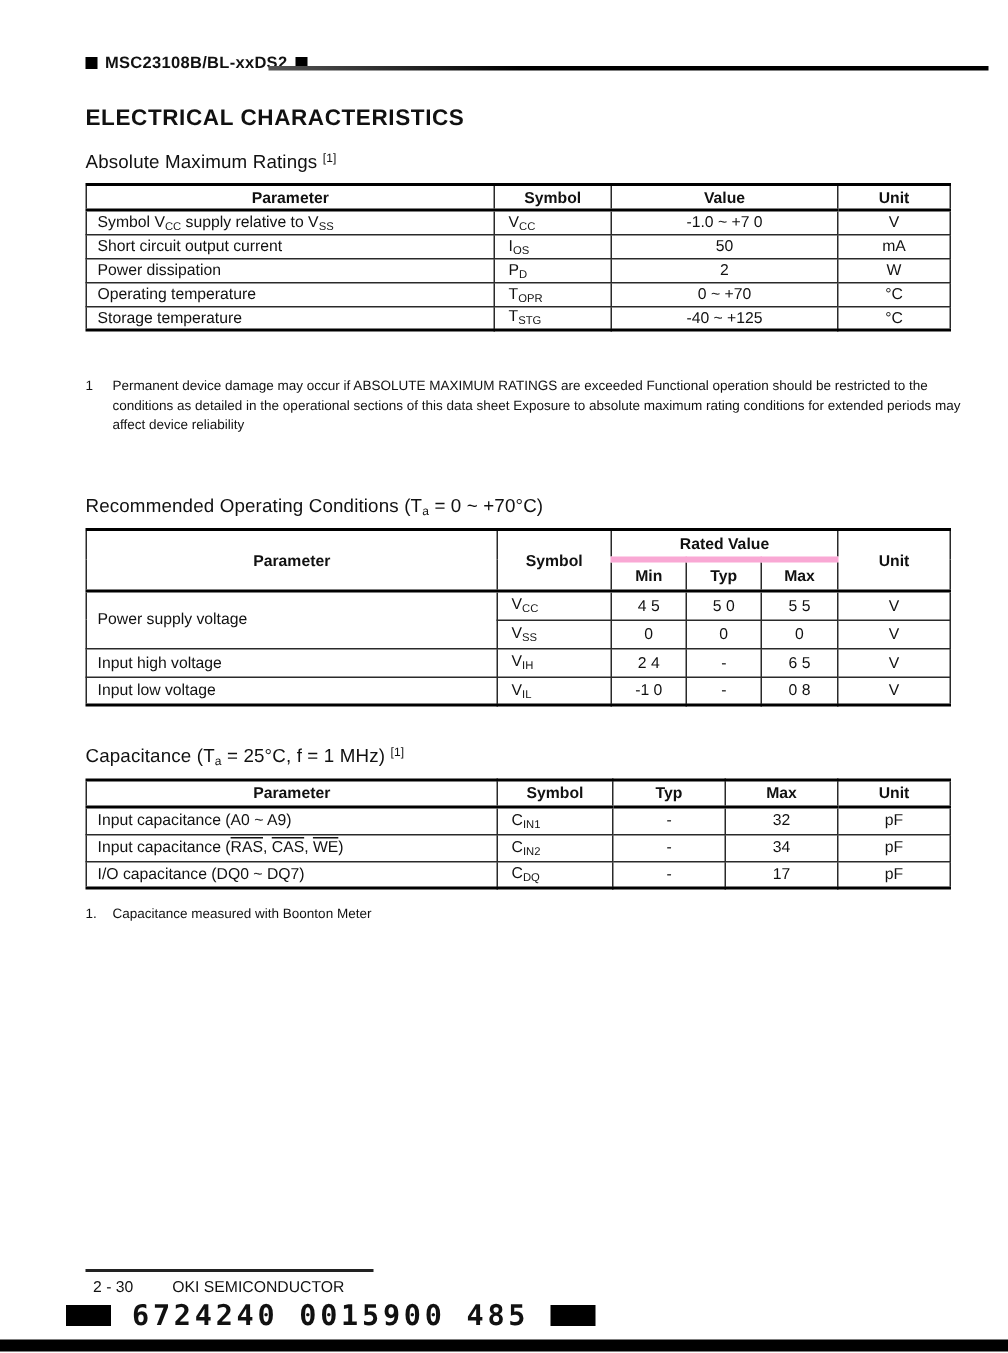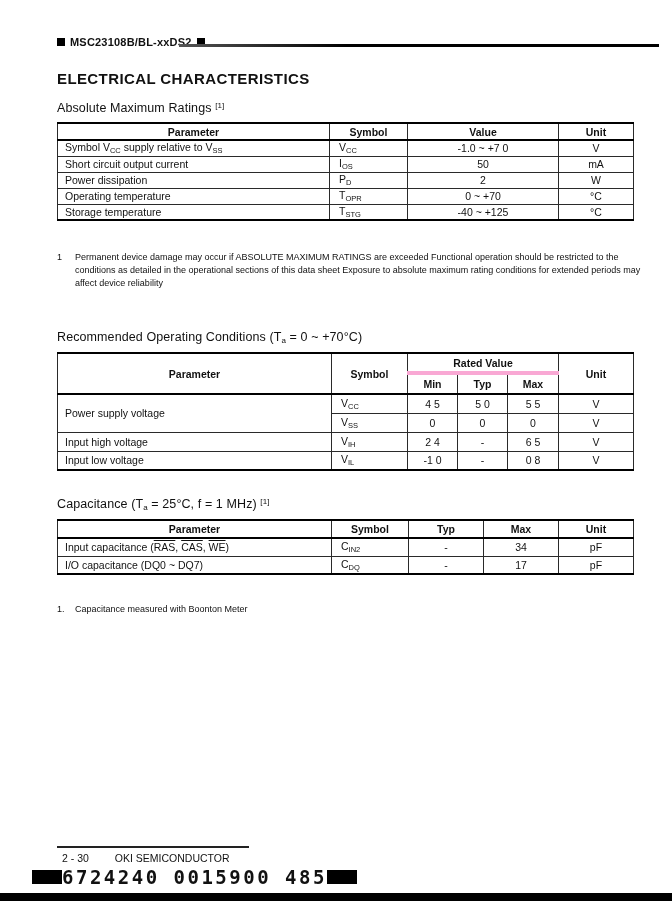--- a/index.html
+++ b/index.html
@@ -39,21 +39,21 @@
   #t3 thead th{border-bottom:2px solid #000;}
   
   .fnote{position:absolute;left:57px;width:584px;display:flex;font-size:9px;line-height:13px;}
   .fn-num{flex:none;width:18px;}
   .fn-text{flex:1;white-space:normal;}
   #fn-abs{top:251px;}
   #fn-cap{top:603px;}
   
   .footer-rule{position:absolute;left:57px;top:846px;width:192px;height:2px;background:#222;}
   .footer-text{position:absolute;left:62px;top:852px;display:flex;gap:26px;font-size:10.5px;}
-  .barcode{position:absolute;left:32px;top:866px;display:flex;align-items:center;}
+  .barcode{position:absolute;left:44px;top:866px;display:flex;align-items:center;gap:14px;}
   .bsq{width:30px;height:14px;background:#000;}
   .bdigits{font-family:"DejaVu Sans Mono", monospace;font-weight:bold;font-size:19px;
            letter-spacing:2.5px;white-space:nowrap;}
   .bottom-bar{position:absolute;left:0;top:893px;width:672px;height:8px;background:#000;}
 </style>
 </head>
 <body>
 
 <div class="hdr">
   <span class="hsq"></span>
@@ -193,20 +193,27 @@
     <tr>
       <th>Parameter</th>
       <th>Symbol</th>
       <th>Typ</th>
       <th>Max</th>
       <th>Unit</th>
     </tr>
   </thead>
   <tbody>
     <tr>
+      <td class="pl"><span>Input capacitance (A0 ~ A9)</span></td>
+      <td class="sym"><span>C</span><sub>IN1</sub></td>
+      <td>-</td>
+      <td>32</td>
+      <td>pF</td>
+    </tr>
+    <tr>
       <td class="pl"><span>Input capacitance (</span><span class="ov">RAS</span><span>, </span><span class="ov">CAS</span><span>, </span><span class="ov">WE</span><span>)</span></td>
       <td class="sym"><span>C</span><sub>IN2</sub></td>
       <td>-</td>
       <td>34</td>
       <td>pF</td>
     </tr>
     <tr>
       <td class="pl"><span>I/O capacitance (DQ0 ~ DQ7)</span></td>
       <td class="sym"><span>C</span><sub>DQ</sub></td>
       <td>-</td>

